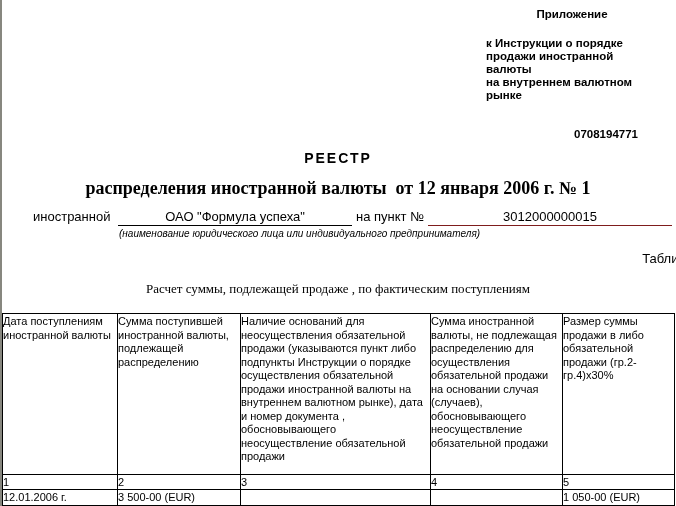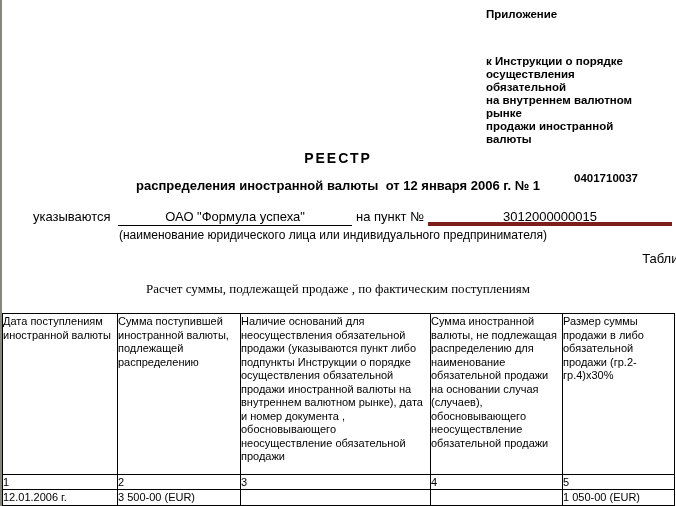--- a/index.html
+++ b/index.html
@@ -15,73 +15,72 @@
   }
   .edge-line {
     position:absolute; left:0; top:0;
     width:2px; height:100%;
     background:#87877f;
   }
   .header-right {
     position:absolute; left:486px; top:8px; width:172px;
     font-weight:bold; font-size:11.5px; line-height:13px;
   }
-  .appendix { margin-bottom:34px; }
+  .appendix { margin-bottom:16px;text-align:center; }
   .form-code { margin-top:26px; text-align:right; padding-right:20px; }
   .doc-title {
     position:absolute; top:150px; left:0; width:676px;
     text-align:center; font-weight:bold; font-size:14px; letter-spacing:2px;
   }
   .doc-subtitle {
     position:absolute; top:178px; left:0; width:676px;
-    text-align:center; font-weight:bold; font-size:13px; white-space:pre;
+    text-align:center; font-weight:bold; font-size:18px; white-space:pre;font-family:Liberation Serif, serif;
   }
   .form-line { position:absolute; top:209px; left:0; width:676px; height:36px; font-size:13px; }
   .fl-prefix { position:absolute; left:33px; top:0; }
   .fl-company {
     position:absolute; left:118px; top:0; width:234px; height:17px;
     text-align:center; border-bottom:1px solid #000;
   }
   .fl-account-label { position:absolute; left:356px; top:0; }
   .fl-account {
     position:absolute; left:428px; top:0; width:244px; height:17px;
-    text-align:center; border-bottom:4px solid #7f1d1d;
+    text-align:center; border-bottom:1px solid #7f1d1d;
   }
-  .fl-caption { position:absolute; left:119px; top:19px; font-size:12px; white-space:nowrap; }
+  .fl-caption { position:absolute; left:119px; top:19px; font-size:10px; white-space:nowrap;font-style:italic; }
   .table-label { position:absolute; top:251px; left:0; width:672px; text-align:right; font-size:13px;margin-left:32px; }
   .table-caption { position:absolute; top:281px; left:0; width:676px; text-align:center; font-size:13px;font-family:Liberation Serif, serif; }
   table.reg {
     position:absolute; top:313px; left:2px; width:672px;
     border-collapse:collapse; table-layout:fixed; font-size:11px;
   }
   table.reg td { border:1px solid #000; padding:1px 0; overflow:hidden; }
   tr.hdr td { vertical-align:top; height:161px; line-height:13.5px; }
   tr.nums td { height:12px; line-height:12px; }
   tr.data td { height:15px; line-height:13px; }
 </style>
 </head>
 <body>
 
 <div class="page">
   <div class="edge-line"></div>
 
   <div class="header-right">
     <div class="appendix">Приложение</div>
     <div>к Инструкции о порядке</div>
-    <div>осуществления обязательной</div>
+    <div>продажи иностранной валюты</div>
     <div>на внутреннем валютном рынке</div>
-    <div>продажи иностранной валюты</div>
-    <div class="form-code">0401710037</div>
+    <div class="form-code">0708194771</div>
   </div>
 
   <div class="doc-title">РЕЕСТР</div>
   <div class="doc-subtitle">распределения иностранной валюты  от 12 января 2006 г. № 1</div>
 
   <div class="form-line">
-    <span class="fl-prefix">указываются</span>
+    <span class="fl-prefix">иностранной</span>
     <span class="fl-company">ОАО "Формула успеха"</span>
     <span class="fl-account-label">на пункт №</span>
     <span class="fl-account">3012000000015</span>
     <span class="fl-caption">(наименование юридического лица или индивидуального предпринимателя)</span>
   </div>
 
   <div class="table-label">Таблица 1</div>
   <div class="table-caption">Расчет суммы, подлежащей продаже , по фактическим поступлениям</div>
 
   <table class="reg">
@@ -90,21 +89,21 @@
         <col style="width:123px">
         <col style="width:190px">
         <col style="width:132px">
         <col style="width:112px">
     </colgroup>
     <tbody>
       <tr class="hdr">
         <td>Дата поступлениям иностранной валюты</td>
         <td>Сумма поступившей иностранной валюты, подлежащей распределению</td>
         <td>Наличие оснований для неосуществления обязательной продажи (указываются пункт либо подпункты Инструкции о порядке осуществления обязательной продажи иностранной валюты на внутреннем валютном рынке), дата и номер документа , обосновывающего неосуществление обязательной продажи</td>
-        <td>Сумма иностранной валюты, не подлежащая распределению для наименование обязательной продажи на основании случая (случаев), обосновывающего неосуществление обязательной продажи</td>
+        <td>Сумма иностранной валюты, не подлежащая распределению для осуществления обязательной продажи на основании случая (случаев), обосновывающего неосуществление обязательной продажи</td>
         <td>Размер суммы продажи в либо обязательной продажи (гр.2-гр.4)х30%</td>
       </tr>
       <tr class="nums">
         <td>1</td>
         <td>2</td>
         <td>3</td>
         <td>4</td>
         <td>5</td>
       </tr>
       <tr class="data">

